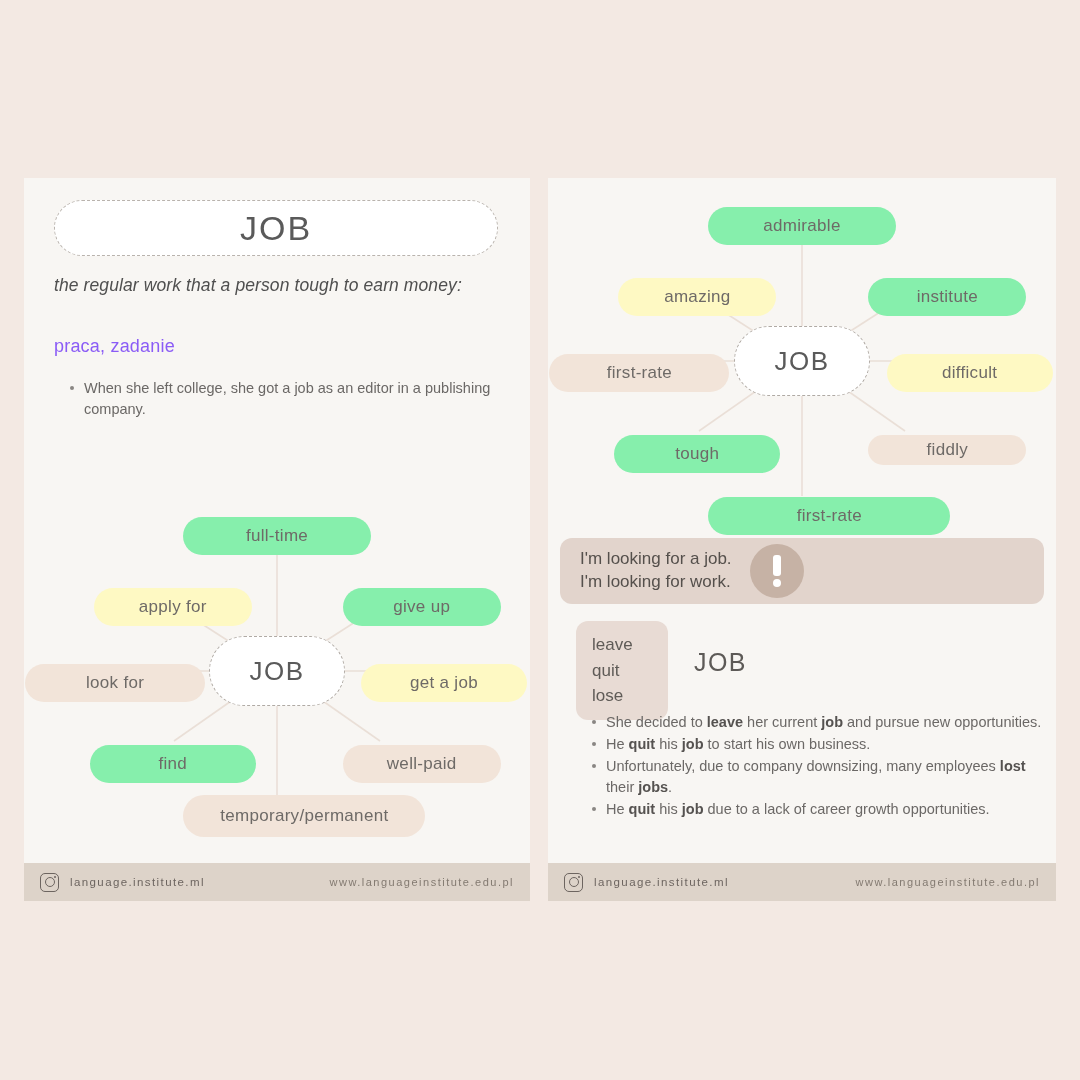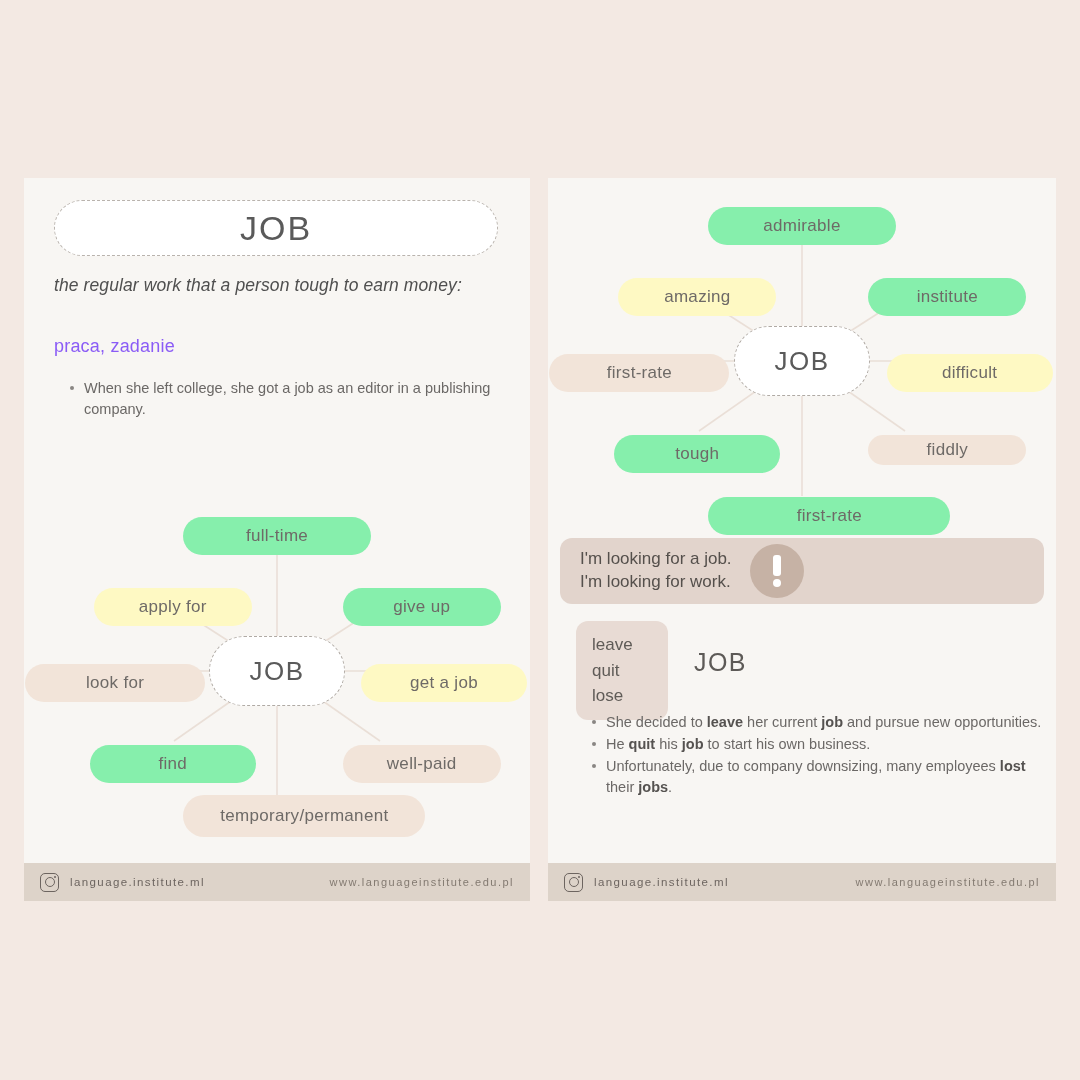--- a/index.html
+++ b/index.html
@@ -339,20 +339,21 @@
 
       <div class="verbs-box" style="left:28px; top:443px; width:92px;">leave
 quit
 lose</div>
       <div class="verbs-word" style="left:146px; top:470px;">JOB</div>
 
       <ul class="examples" id="right-examples">
           <li>She decided to <b>leave</b> her current <b>job</b> and pursue new opportunities.</li>
           <li>He <b>quit</b> his <b>job</b> to start his own business.</li>
           <li>Unfortunately, due to company downsizing, many employees <b>lost</b> their <b>jobs</b>.</li>
+          <li>He <b>quit</b> his <b>job</b> due to a lack of career growth opportunities.</li>
         </ul>
     </div>
 
     <div class="footer">
       <span class="ig-icon"></span>
       <span class="ig-handle">language.institute.ml</span>
       <span class="site-url">www.languageinstitute.edu.pl</span>
     </div>
   </div>
 

